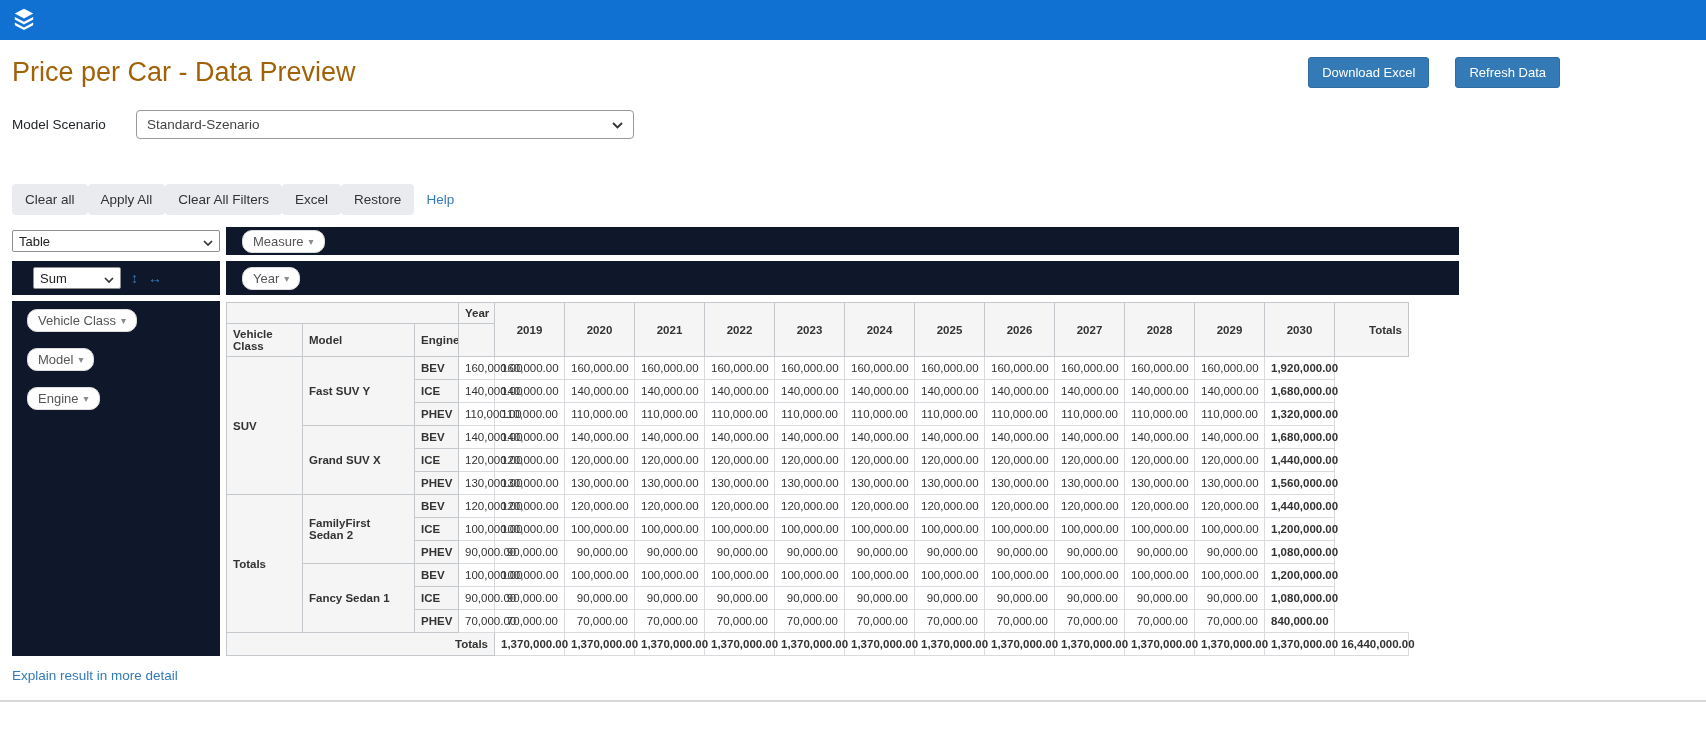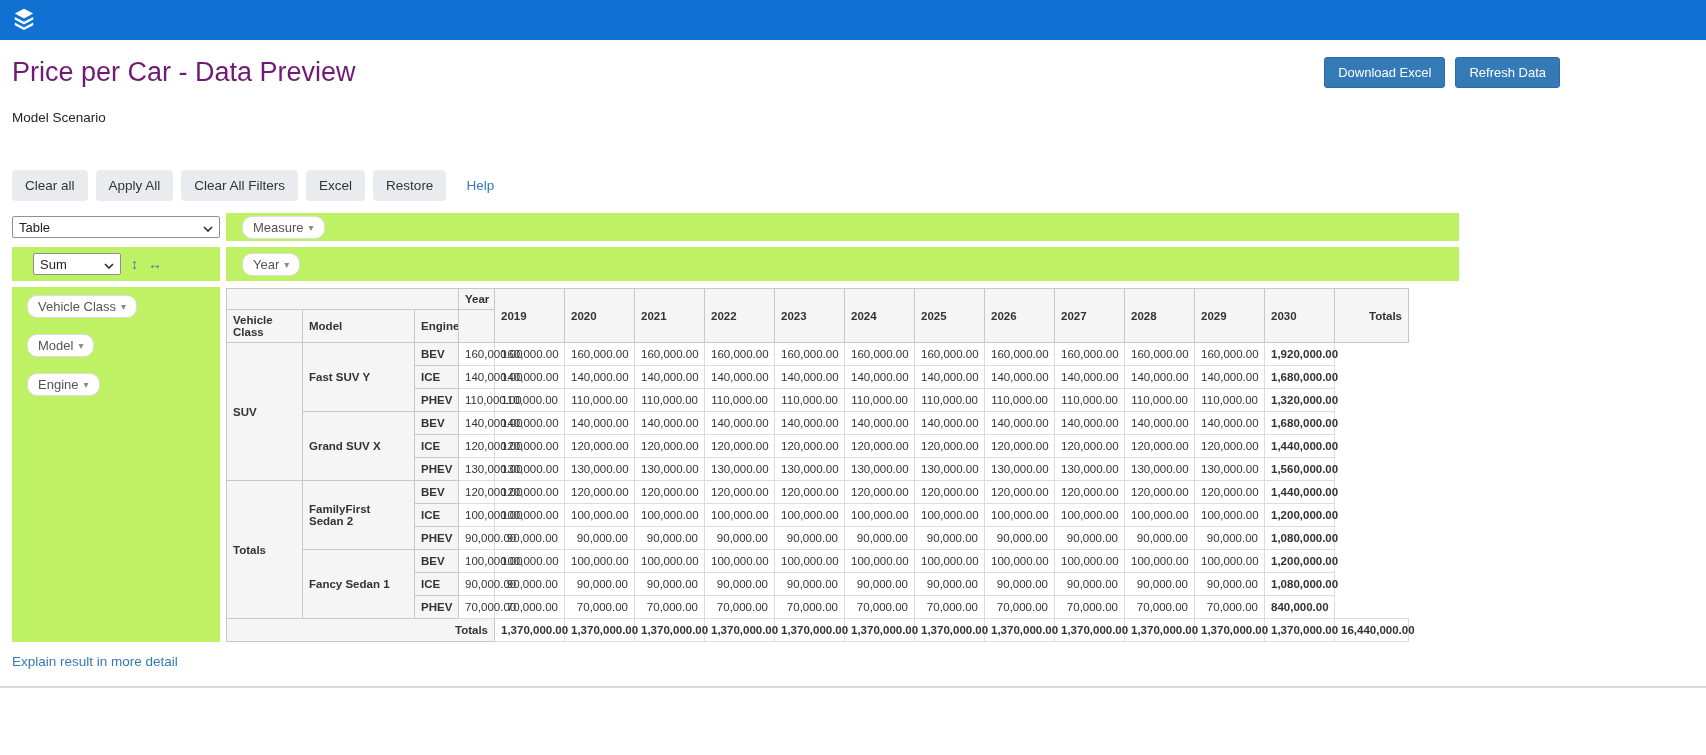--- a/index.html
+++ b/index.html
@@ -3,57 +3,57 @@
 <meta charset="utf-8">
 <style>
   * { box-sizing: border-box; margin: 0; padding: 0; }
   html,body { width:1706px; height:755px; background:#fff; overflow:hidden;
               font-family:"Liberation Sans", sans-serif; color:#333; }
   .topbar { height:40px; background:#1171d2; display:flex; align-items:center; padding:0 10px; }
   .brand { width:28px; height:28px; display:flex; align-items:center; justify-content:center; cursor:pointer; }
   .page { padding:0 12px; }
 
   .title-row { width:1548px; margin-top:17px; display:flex; justify-content:space-between; align-items:center; }
-  .page-title { font-size:27px; font-weight:400; color:#701a75; }
+  .page-title { font-size:27px; font-weight:400; color:#a16207; }
   .btn-blue { background:#337ab7; border:1px solid #2e6da4; color:#fff; border-radius:3px;
               padding:7px 13px; font-size:13px; font-family:inherit; cursor:pointer; }
-  .btn-group { display:flex; gap:10px; }
+  .btn-group { display:flex; gap:26px; }
 
   .scenario-row { margin-top:22px; display:flex; align-items:center; }
   .scenario-label { width:124px; font-weight:normal; font-size:13.5px; color:#212529; }
   .sel { background:#fff; display:inline-flex; align-items:center; justify-content:space-between; cursor:pointer; }
   .sel-lg { width:498px; height:29px; border:1px solid #999; border-radius:4px; padding:0 10px; font-size:13.5px; color:#444; }
 
-  .toolbar { margin-top:45px; display:flex; align-items:center; gap:8px; }
+  .toolbar { margin-top:45px; display:flex; align-items:center; }
   .btn-gray { background:#e9ebee; border:none; color:#333; border-radius:4px; padding:8px 13px;
               font-size:13.5px; font-family:inherit; cursor:pointer; }
   .help-link { margin-left:12px; font-size:13.5px; color:#337ab7; text-decoration:none; cursor:pointer;text-align:center; }
 
   .pivot-ui { margin-top:12px; width:1447px; display:grid; grid-template-columns:208px 1fr;
               grid-template-rows:28px 34px auto; gap:6px; }
-  .zone { background:#bef264; }
+  .zone { background:#0f172a; }
   .cell-renderer { background:transparent; display:flex; align-items:center; }
   .sel-sm { border:1px solid #8f8f8f; border-radius:2px; font-size:13px; color:#222; height:22px; padding:0 6px; }
   .sel-table { width:208px; }
   .cell-agg { display:flex; align-items:center; }
   .sel-sum { width:88px; margin-left:21px; }
   .order-link { color:#337ab7; font-size:14px; text-decoration:none; margin-left:10px; cursor:pointer; }
   .cell-attrs { display:flex; align-items:center; padding-left:8px; }
   .cell-rowattrs { padding:8px 0 0 15px; }
   .cell-rowattrs .pill { display:flex; width:max-content; margin-bottom:16px; }
   .pill { display:inline-flex; align-items:center; gap:5px; background:#fff; border:1px solid #dcdcdc;
           border-radius:10px; padding:3px 10px; font-size:13px; color:#555; cursor:grab; }
   .tri { color:#8a8a8a; font-size:10px; cursor:pointer; }
   .cell-table { background:#fff; }
 
   table.pvt { border-collapse:collapse; table-layout:fixed; width:1182px; font-size:11.5px; margin-top:1px; }
   table.pvt th { background:#f5f5f6; border:1px solid #c5c8cc; font-weight:bold; color:#333;
                  padding:4px 6px; text-align:left; vertical-align:middle; overflow:hidden; }
   table.pvt td { background:#fff; border:1px solid #d9dbde; padding:5px 6px; text-align:right; color:#333; }
-  table.pvt th.year-col { text-align:left; }
+  table.pvt th.year-col { text-align:center; }
   table.pvt th.axis-col { text-align:center; }
   table.pvt th.totals-h { text-align:right; }
   table.pvt td.row-total, table.pvt td.grand { font-weight:bold;margin-left:20px; }
   table.pvt tr.totals-row td { font-weight:bold; }
   table.pvt tr.totals-row th { text-align:right; }
 
   .explain { display:inline-block; margin-top:12px; font-size:13.5px; color:#337ab7; text-decoration:none; cursor:pointer; }
   .footer-rule { margin-top:16px; border-top:2px solid #d8d8d8; width:1706px; margin-left:-12px; }
 </style>
 </head>
@@ -73,20 +73,28 @@
   <div class="title-row">
     <h1 class="page-title">Price per Car - Data Preview</h1>
     <div class="btn-group">
       <button class="btn-blue">Download Excel</button>
       <button class="btn-blue">Refresh Data</button>
     </div>
   </div>
 
   <div class="scenario-row">
     <span class="scenario-label">Model Scenario</span>
+    <div class="sel sel-lg">
+      <span>Standard-Szenario</span>
+      <span>
+        <svg width="11" height="7" viewBox="0 0 11 7">
+            <path d="M1 1 L5.5 5.5 L10 1" stroke="#333" stroke-width="1.8" fill="none"></path>
+          </svg>
+      </span>
+    </div>
   </div>
 
   <div class="toolbar">
     <button class="btn-gray">Clear all</button>
     <button class="btn-gray">Apply All</button>
     <button class="btn-gray">Clear All Filters</button>
     <button class="btn-gray">Excel</button>
     <button class="btn-gray">Restore</button>
     <a class="help-link">Help</a>
   </div>

